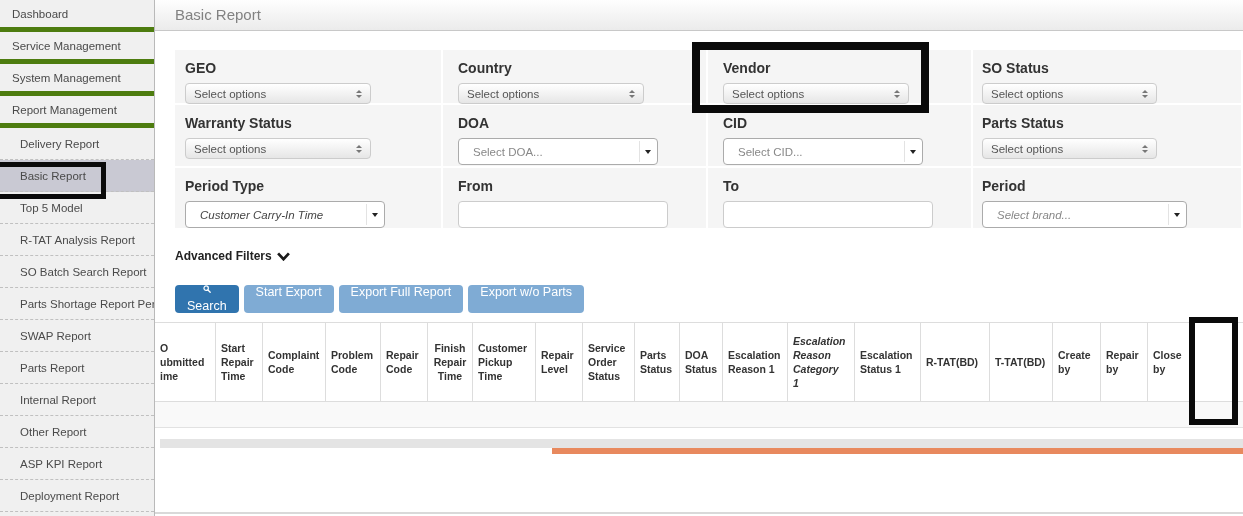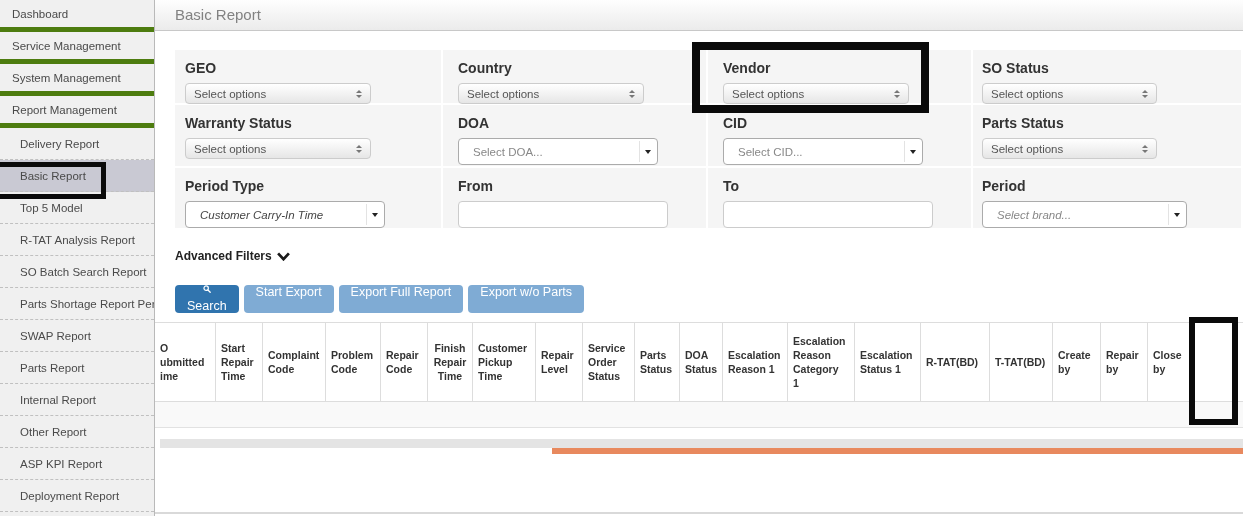--- a/index.html
+++ b/index.html
@@ -288,21 +288,21 @@
       </div>
       <div class="th" style="width: 45px;">
         <span>Parts Status</span>
       </div>
       <div class="th" style="width: 43px;">
         <span>DOA Status</span>
       </div>
       <div class="th" style="width: 65px;">
         <span>Escalation Reason 1</span>
       </div>
-      <div class="th" style="width: 67px;">
+      <div class="th" style="width: 67px; font-style: italic;">
         <span>Escalation
 Reason
 Category
 1</span>
       </div>
       <div class="th" style="width: 66px;">
         <span>Escalation Status 1</span>
       </div>
       <div class="th" style="width: 69px;">
         <span>R-TAT(BD)</span>

